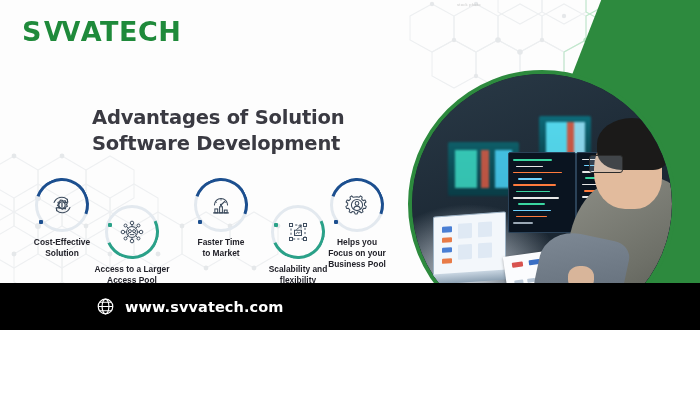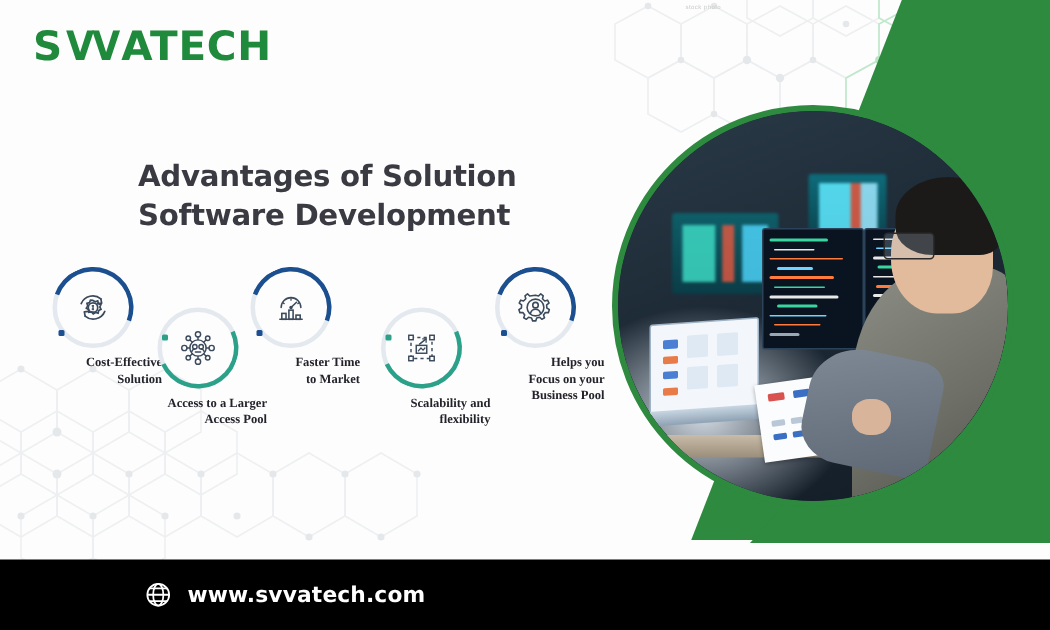--- a/index.html
+++ b/index.html
@@ -4,21 +4,21 @@
 <style>
   * { margin:0; padding:0; box-sizing:border-box; }
   html, body {
     width:700px; height:420px;
     background:#ffffff;
     font-family:"Liberation Sans", sans-serif;
     overflow:hidden;
   }
   .canvas {
     position:relative;
-    width:700px; height:420px;
+    width:700px; height:330px;
     background:#fdfdfd;
     overflow:hidden;
   }
 
   
   .hex-mesh {
     position:absolute;
     pointer-events:none;
     opacity:.55;
   }
@@ -214,22 +214,21 @@
   .ring-icon {
     position:absolute; inset:0;
     display:flex; align-items:center; justify-content:center;
   }
   .benefit-label {
     margin-top:5px;
     font-size:8.4px;
     font-weight:700;
     line-height:1.28;
     color:#23232b;
-    font-family:Liberation Serif, serif;
-    text-align:right;
+    font-family:Liberation Sans, sans-serif;
   }
 
   
   .footer {
     position:absolute;
     left:0; bottom:0;
     width:700px; height:47px;
     background:#000000;
     display:flex;
     align-items:center;
@@ -470,21 +469,21 @@
           <path d="M16 7.6v2.2M16 22.2v2.2M7.6 16h2.2M22.2 16h2.2M9.9 9.9l1.8 1.8M22.1 9.9l-1.8 1.8M9.9 22.1l1.8-1.8M22.1 22.1l-1.8-1.8" stroke-linecap="round"></path>
         </svg>
       </div>
     </div>
     <div class="benefit-label">
       <div>Access to a Larger</div>
       <div>Access Pool</div>
     </div>
   </div>
 
-  <div class="benefit" style="left:148px; top:178px;">
+  <div class="benefit" style="left:175px; top:178px;">
     <div class="ring-wrap">
       <div class="ring-bg"></div>
       <div class="ring-arc" style="border-top-color:#1c4f8f;border-right-color:#1c4f8f;transform:rotate(-25deg)"></div>
       <div class="ring-dot" style="left:4px;bottom:8px;background:#1c4f8f"></div>
       <div class="ring-icon">
         <svg width="28" height="28" viewBox="0 0 32 32" fill="none" stroke="#3b4a5c" stroke-width="1.2">
           <path d="M8.5 16a7.5 7.5 0 0 1 15 0" stroke-linecap="round"></path>
           <circle cx="16" cy="16" r="1.3" fill="#3b4a5c" stroke="none"></circle>
           <path d="M16 16l4.2-4" stroke-linecap="round"></path>
           <path d="M9.8 12.4l1 .6M16 9.2v1.2M22.2 12.4l-1 .6" stroke-linecap="round" stroke-width="1"></path>
@@ -494,21 +493,21 @@
           <path d="M7.5 25h17" stroke-linecap="round"></path>
         </svg>
       </div>
     </div>
     <div class="benefit-label">
       <div>Faster Time</div>
       <div>to Market</div>
     </div>
   </div>
 
-  <div class="benefit" style="left:235px; top:205px;">
+  <div class="benefit" style="left:252px; top:205px;">
     <div class="ring-wrap">
       <div class="ring-bg"></div>
       <div class="ring-arc" style="border-bottom-color:#2aa188;border-right-color:#2aa188;transform:rotate(20deg)"></div>
       <div class="ring-dot" style="left:3px;top:18px;background:#2aa188"></div>
       <div class="ring-icon">
         <svg width="28" height="28" viewBox="0 0 32 32" fill="none" stroke="#3b4a5c" stroke-width="1.1">
           <rect x="8" y="8" width="16" height="16" stroke-dasharray="2.4 2.4"></rect>
           <rect x="12" y="14" width="8" height="6"></rect>
           <path d="M13.6 18.2l2-2.2 1.6 1.6 1.4-1.6" stroke-linecap="round" stroke-linejoin="round" stroke-width="1"></path>
           <path d="M14.5 13l5-4" stroke-linecap="round"></path>

